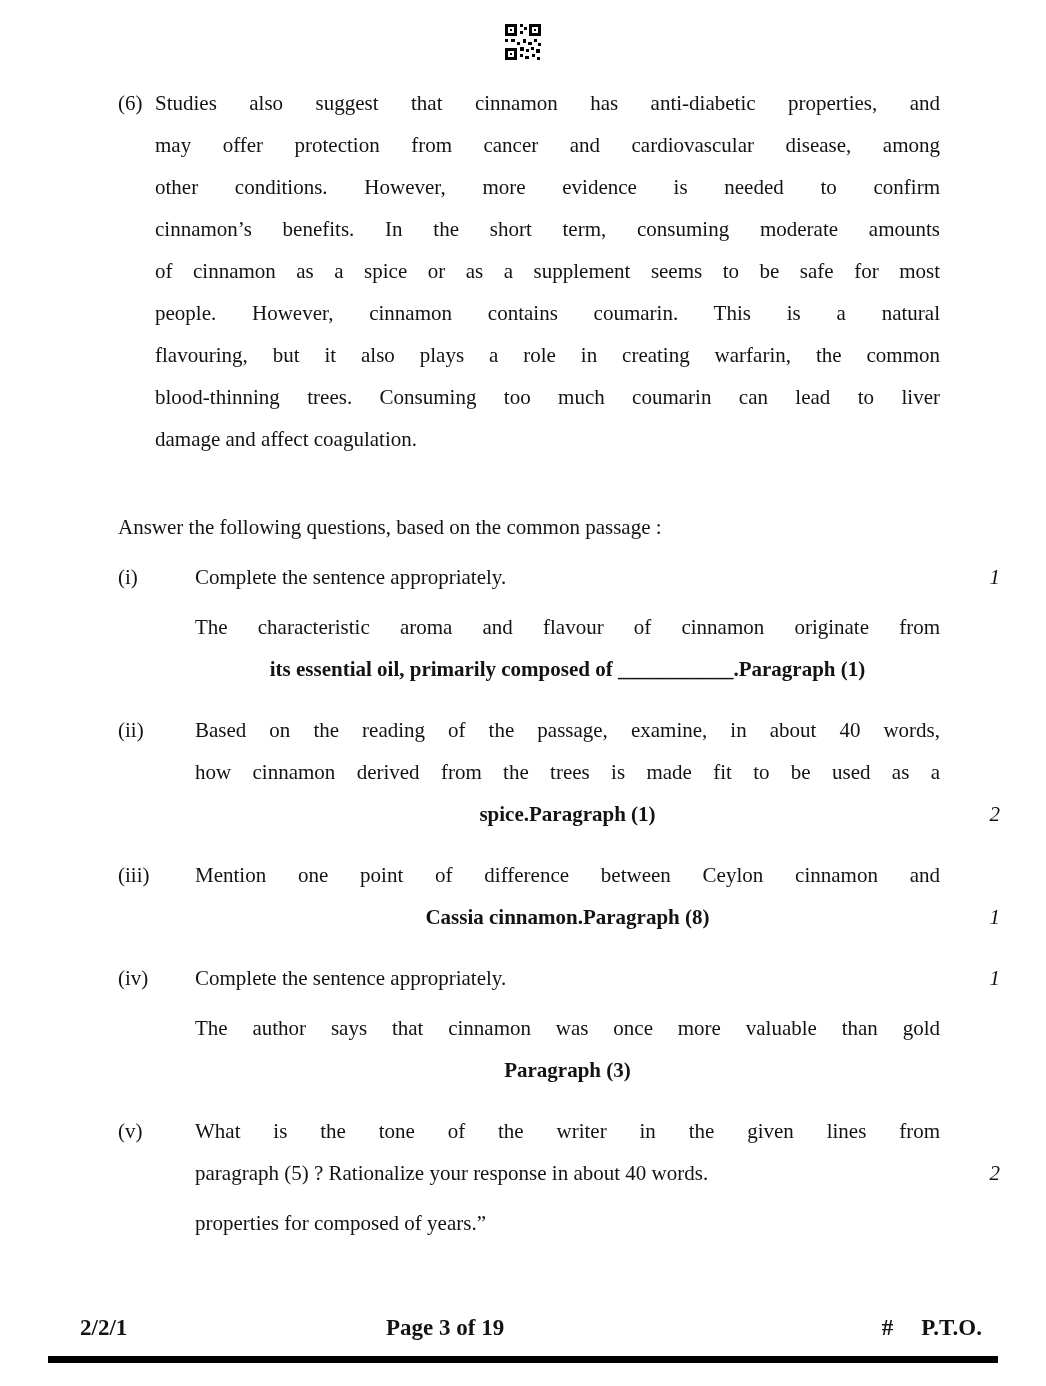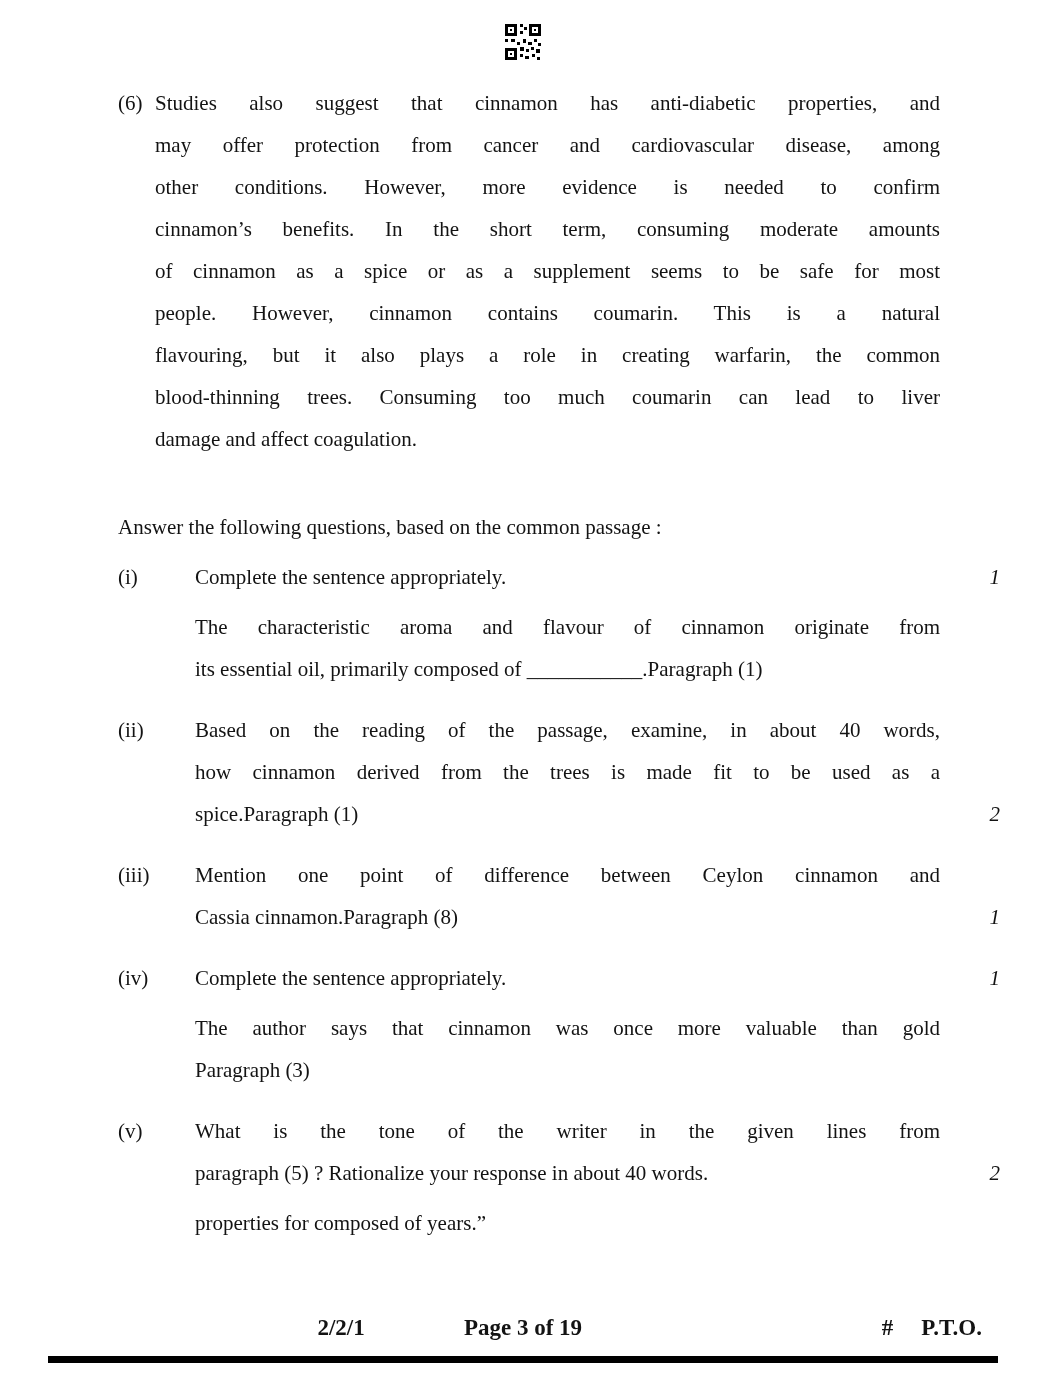--- a/index.html
+++ b/index.html
@@ -38,36 +38,37 @@
     grid-template-columns:77px 745px 60px;
   }
   .qrow.gap { margin-top:8px; }
   .cell { line-height:42px; }
   .cell.mark {
     text-align:right;
     font-style:italic;
   }
   .cell.body.flexline {
     display:flex;
-    justify-content:flex-start;
+    justify-content:center;
+    font-weight:bold;
   }
   .footer {
     position:absolute;
     left:48px; top:1314px;
     width:950px;
   }
   .footer-row {
     display:flex;
     align-items:baseline;
     font-weight:bold;
     font-size:23px;
     line-height:28px;
   }
-  .footer-row .left  { flex:1; text-align:right; }
-  .footer-row .mid   { flex:1; text-align:center; }
+  .footer-row .left  { flex:1; text-align:left;margin-left:32px; }
+  .footer-row .mid   { flex:1; }
   .footer-row .right { flex:1; text-align:right; }
   .pto-group { display:inline-flex; gap:28px; margin-right:16px; }
   .rule {
     height:7px;
     background:#000;
     margin-top:14px;
   }
   svg.qr { shape-rendering:crispEdges; }
 </style>
 </head>

